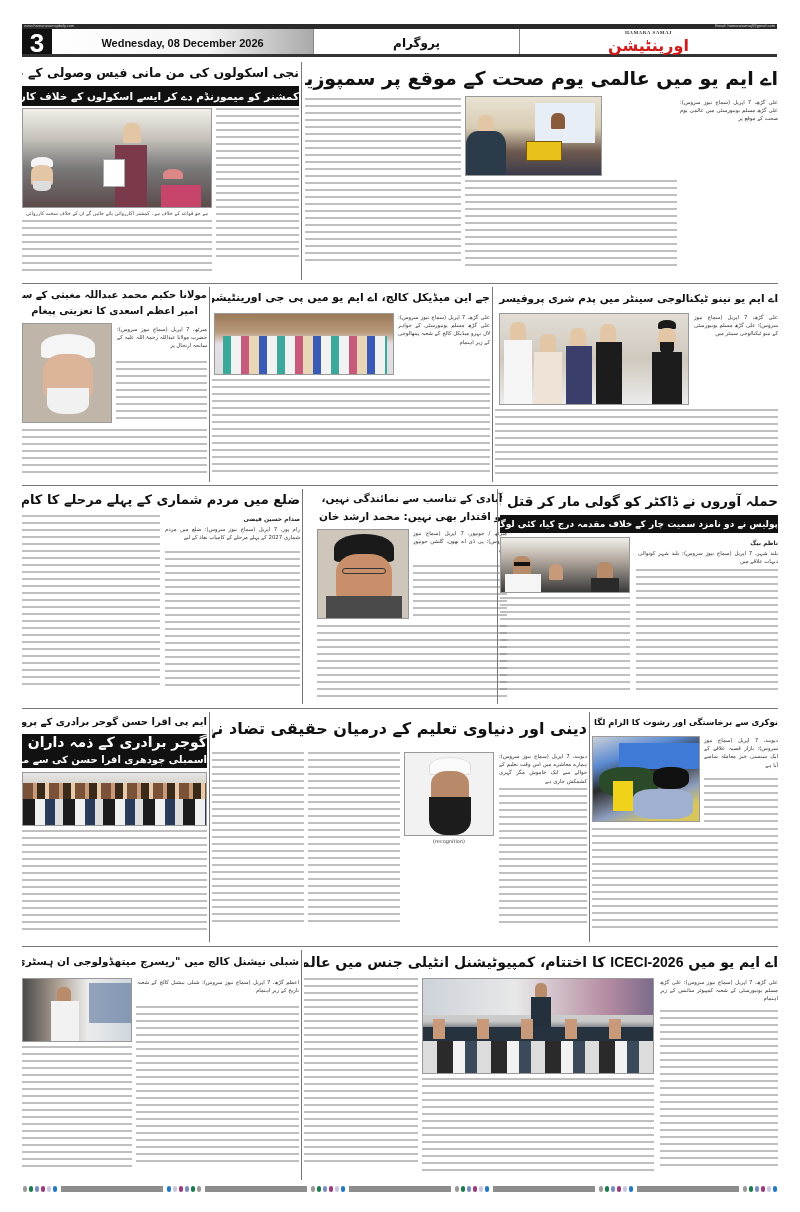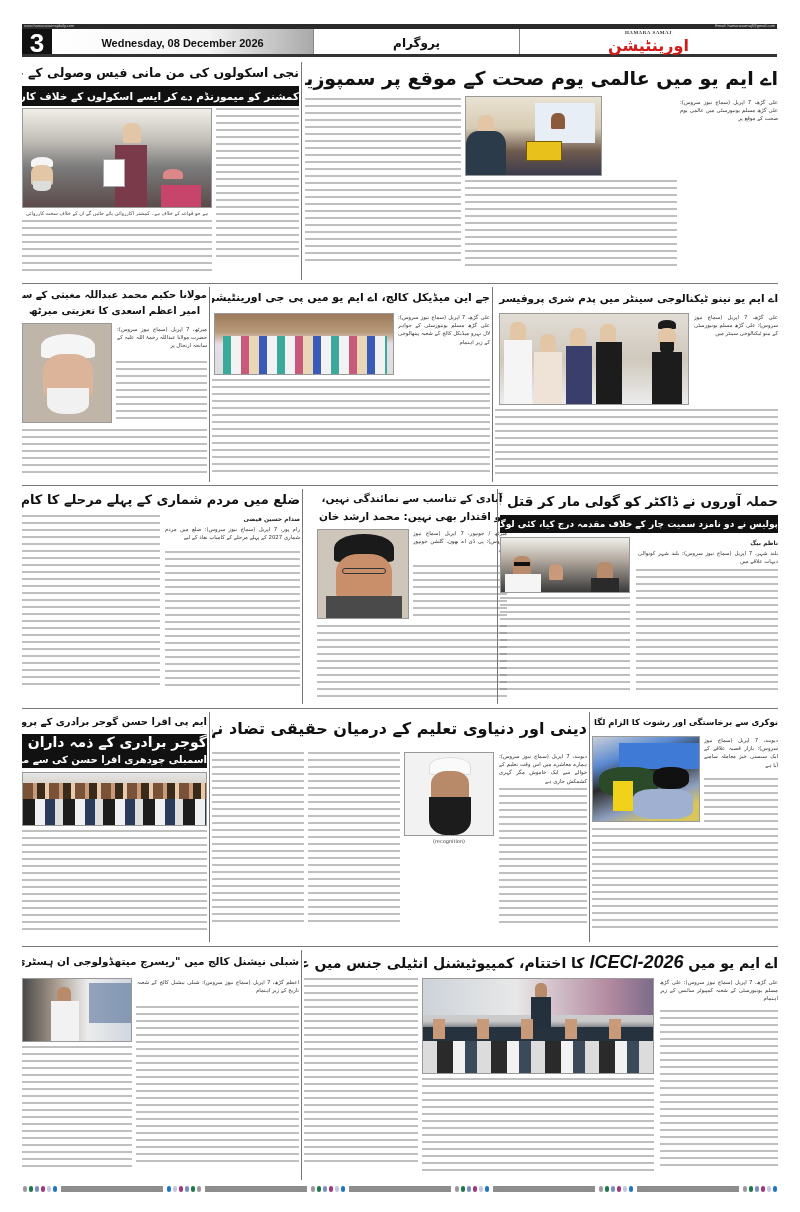--- a/index.html
+++ b/index.html
@@ -176,21 +176,21 @@
         <i></i>
         <i></i>
         <i></i>
       </div>
   </div>
 
   <div class="hrule" style="left:22px; top:283px; width:756px;"></div>
 
   <div class="block" style="left:22px; top:287px; width:185px; height:195px;">
     <div class="hl" style="font-size:10px; height:16px; line-height:16px;">مولانا حکیم محمد عبداللہ مغیثی کے سانحہ ارتحال پر قاری</div>
-    <div class="hl" style="font-size:10px; height:16px; line-height:16px;">امیر اعظم اسعدی کا تعزیتی میرٹھ</div>
+    <div class="hl" style="font-size:10px; height:16px; line-height:16px;">امیر اعظم اسعدی کا تعزیتی پیغام</div>
     <div class="photo ph-portrait" style="left:0; top:36px; width:90px; height:100px; background:#bfb5a8;">
       <div class="cap" style="left:18px; top:10px; width:54px; height:24px;"></div>
       <div class="person" style="left:20px; top:30px; width:50px; height:42px; background:#dcb49a;"></div>
       <div class="beard" style="left:24px; top:64px; width:42px; height:26px; background:#f1f1f1;"></div>
     </div>
     <div class="body" style="position:absolute; right:0; top:38px; width:90px; height:32px;">میرٹھ، 7 اپریل (سماج نیوز سروس): حضرت مولانا عبداللہ رحمۃ اللہ علیہ کے سانحہ ارتحال پر</div>
     <div class="lines" style="left:94px; top:74px; width:91px; height:64px;">
         <i></i>
         <i></i>
         <i></i>
@@ -624,21 +624,21 @@
         <i></i>
         <i></i>
         <i></i>
       </div>
   </div>
   <div class="vrule" style="left:301px; top:950px; height:230px;"></div>
 
   <div class="block" style="left:304px; top:950px; width:474px; height:230px;">
     <div class="hl" style="font-size:14px; height:24px; line-height:24px;">
       <span>اے ایم یو میں</span>
-      <span style="font-family:'Liberation Sans', sans-serif; font-weight:bold; direction:ltr; unicode-bidi:embed; font-size:18px;font-style:italic;">ICECI-2026</span>
+      <span style="font-family:'Liberation Sans', sans-serif; font-weight:bold; direction:ltr; unicode-bidi:embed; font-size:14px;">ICECI-2026</span>
       <span>کا اختتام، کمپیوٹیشنل انٹیلی جنس میں عالمی تحقیق وحدت کی جھلک</span>
     </div>
     <div class="photo ph-conf" style="left:118px; top:28px; width:232px; height:96px;">
       <div style="position:absolute; left:0; top:0; width:232px; height:36px; background:linear-gradient(90deg,#cdd3da 0%,#e8e8e8 40%,#b48aa0 80%,#7a6a8a 100%);"></div>
       <div class="person" style="left:112px; top:4px; width:12px; height:14px; background:#b88b6a;"></div>
       <div style="position:absolute; left:108px; top:18px; width:20px; height:30px; background:#24303c;"></div>
       <div style="position:absolute; left:0; top:48px; width:232px; height:14px; background:#26323e;"></div>
       <div style="position:absolute; left:0; top:40px; width:232px; height:20px; background:repeating-linear-gradient(90deg,transparent 0 10px,#c99a7a 10px 22px,transparent 22px 44px);"></div>
       <div style="position:absolute; left:0; top:62px; width:232px; height:34px; background:repeating-linear-gradient(90deg,#dcdcdc 0 14px,#2a2a2a 14px 30px,#f2f2f2 30px 42px,#3a4a5a 42px 54px);"></div>
     </div>

